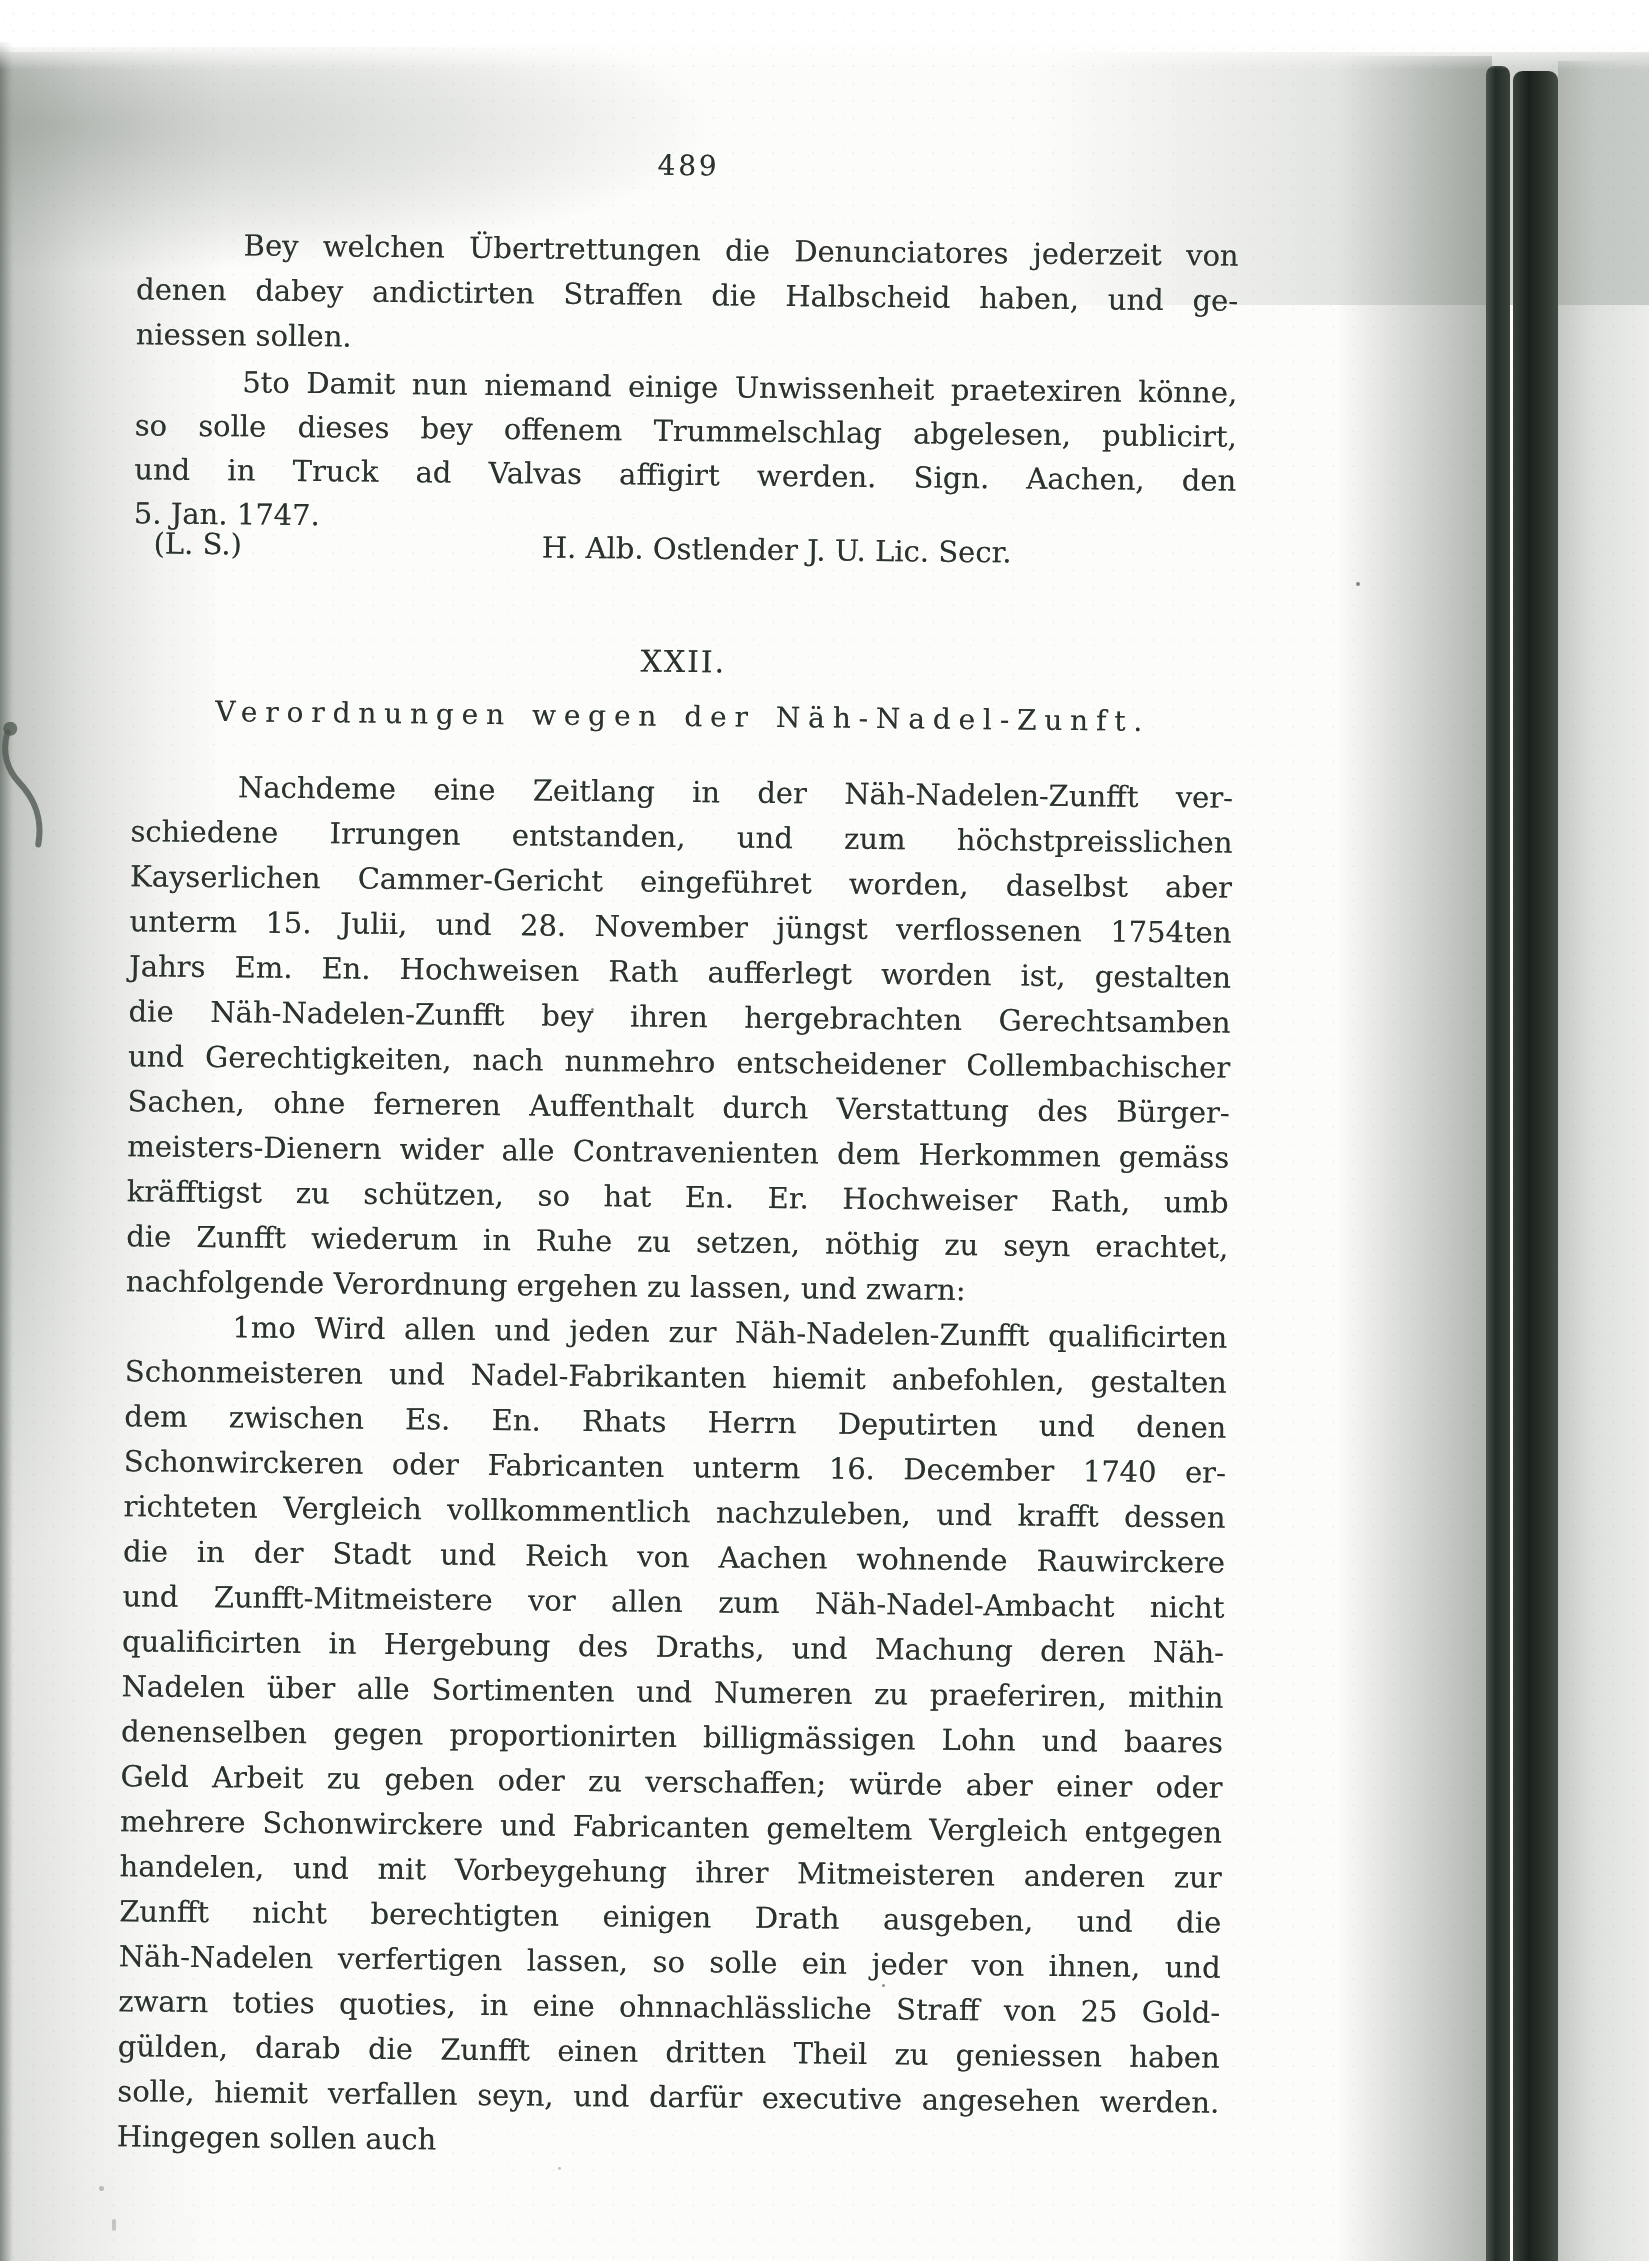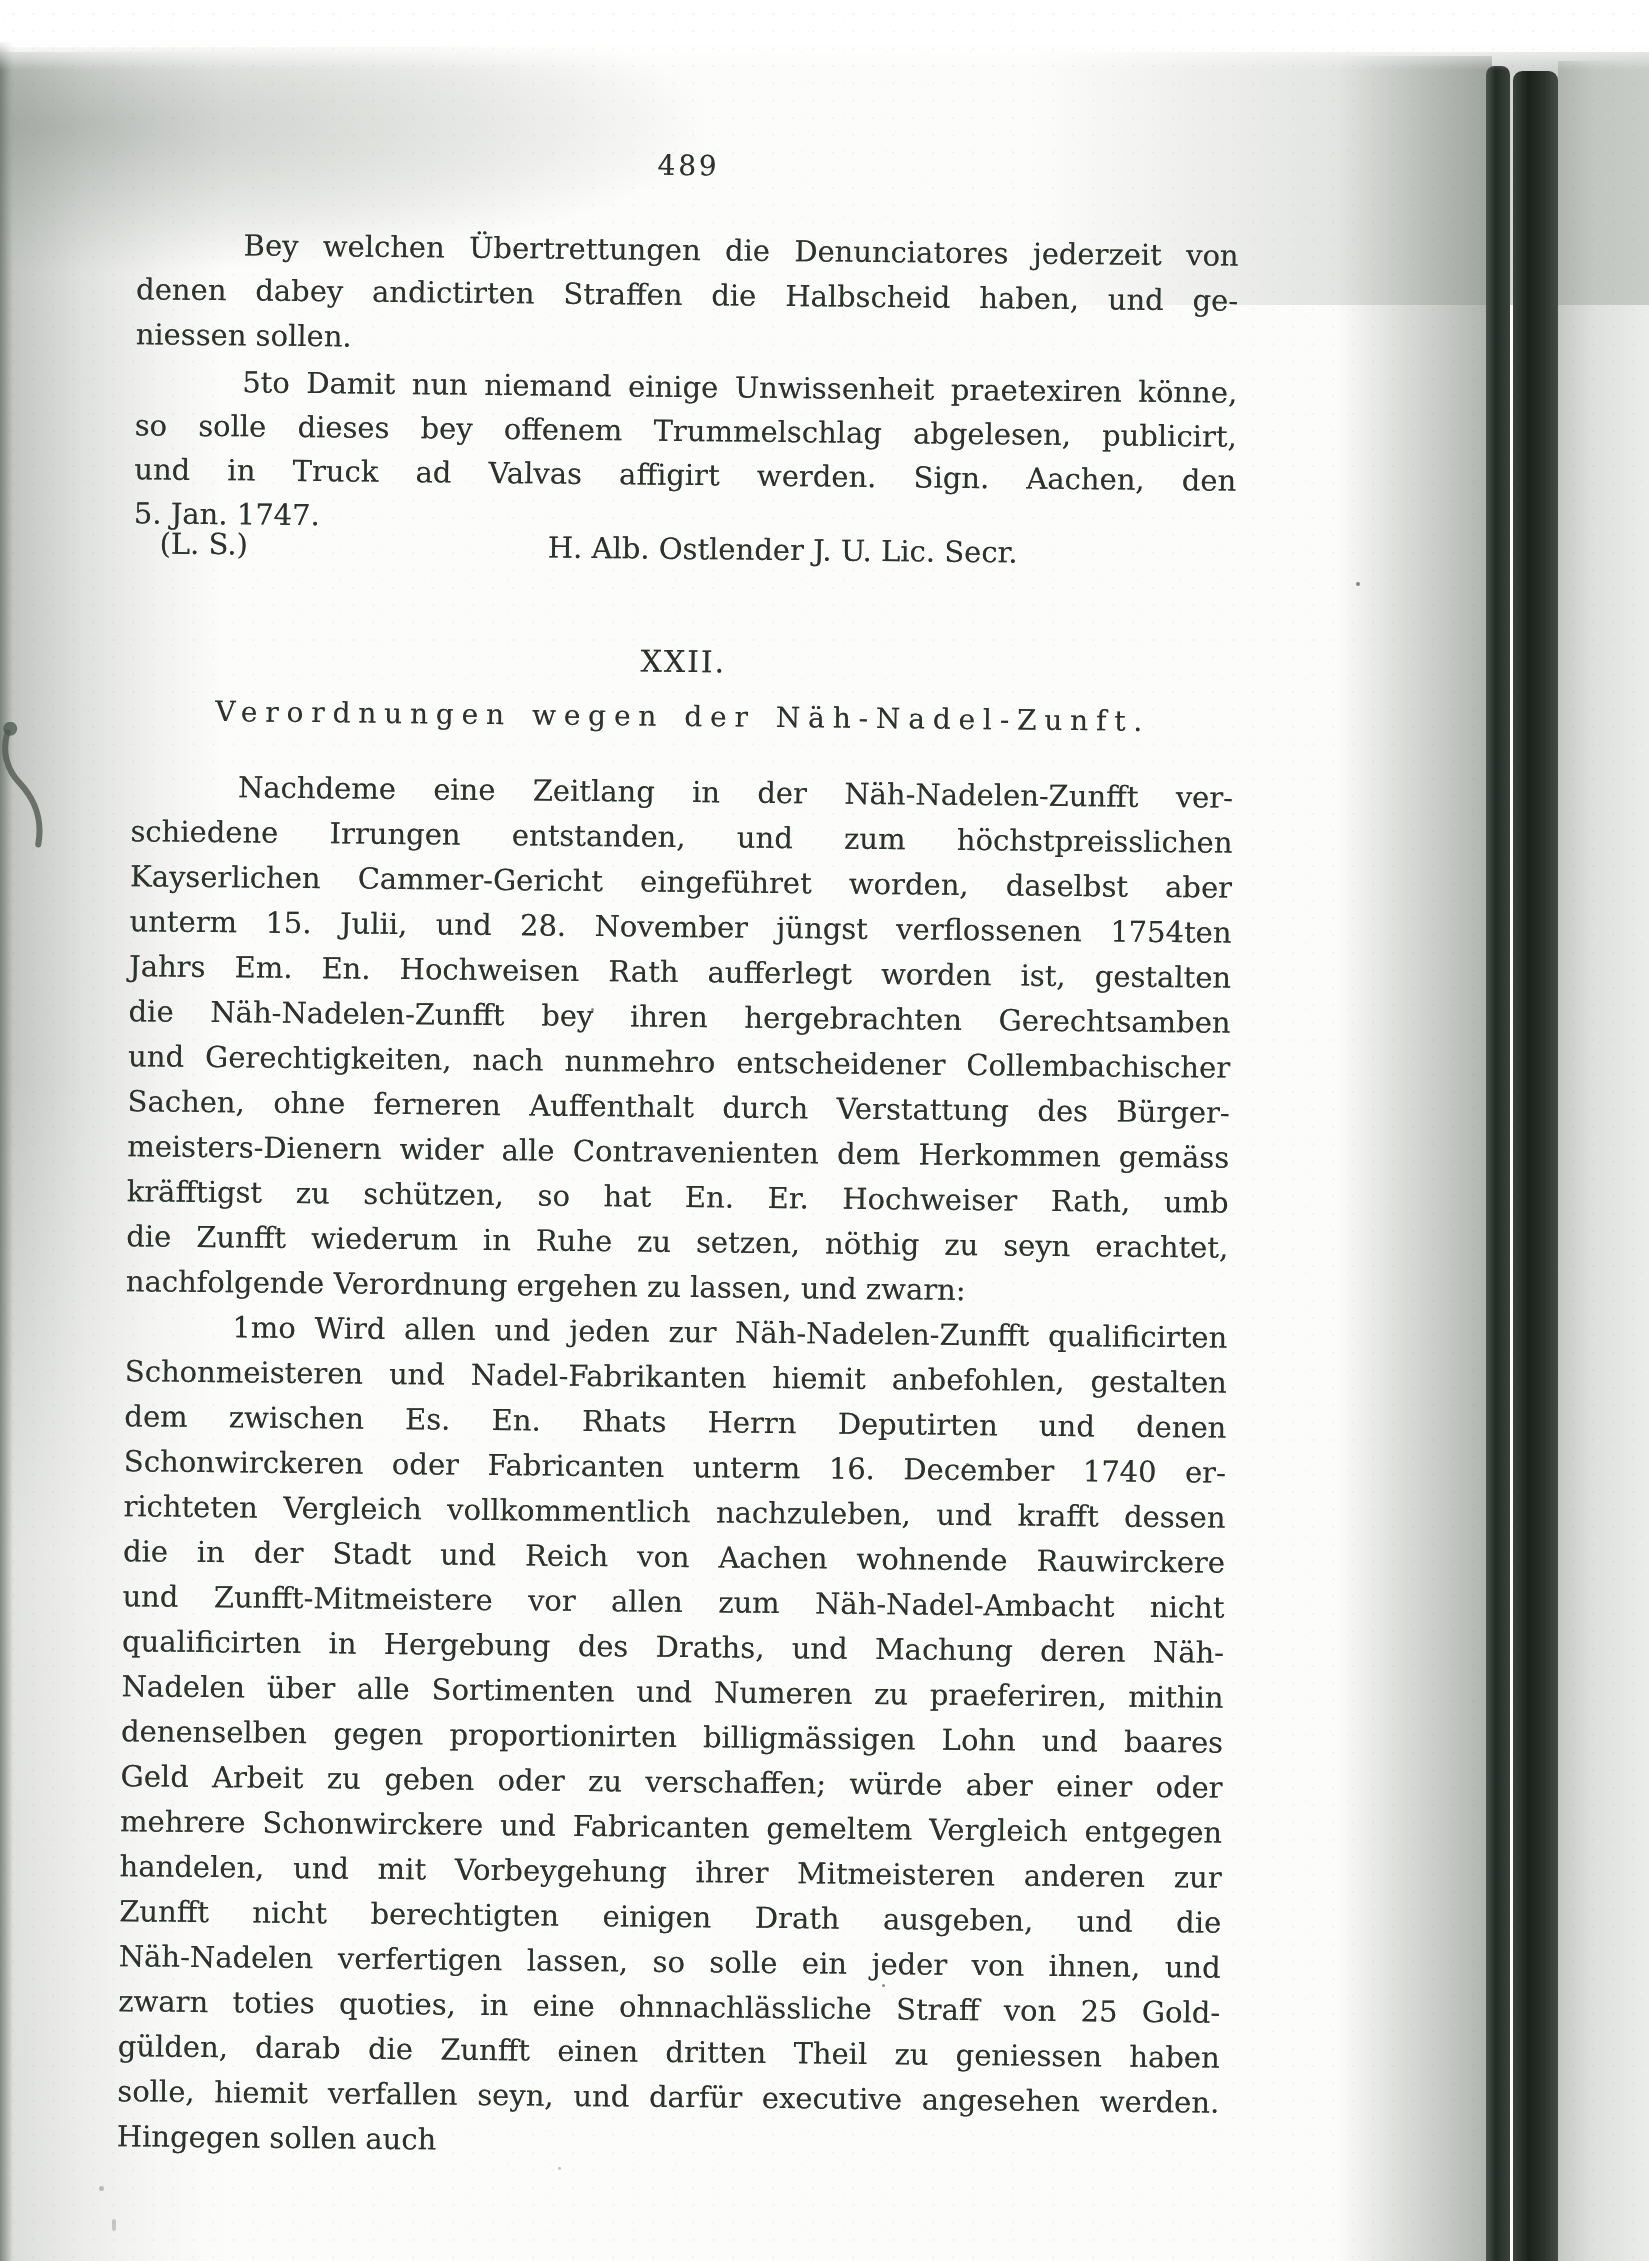--- a/index.html
+++ b/index.html
@@ -45,21 +45,21 @@
     text-shadow:0 0 0.6px rgba(43,51,45,.55);}
   .pagenum{position:absolute;top:149px;left:127px;width:1102px;text-align:center;
     font-size:28px;letter-spacing:2.8px;}
   .para{position:absolute;left:127px;width:1102px;font-size:29px;line-height:45px;}
   .para .line{text-align:justify;text-align-last:justify;}
   .para .line.last{text-align-last:left;}
   .para .line.indent{text-indent:107px;}
   .para1{top:228px;}
   .para2{top:365px;line-height:44px;}
   .seal-row{position:absolute;top:532px;left:127px;width:1102px;font-size:29px;display:flex;}
-  .seal{margin-left:26px;}
+  .seal{margin-left:20px;}
   .sig{margin-left:300px;}
   .secnum{position:absolute;top:644px;left:127px;width:1102px;text-align:center;
     font-size:30px;letter-spacing:1.9px;}
   .sectitle{position:absolute;top:700px;left:127px;width:1102px;text-align:center;
     font-size:28px;letter-spacing:.28em;word-spacing:.12em;white-space:nowrap;}
   .bodytext{top:770px;line-height:45px;}
 </style>
 </head>
 <body>
 

